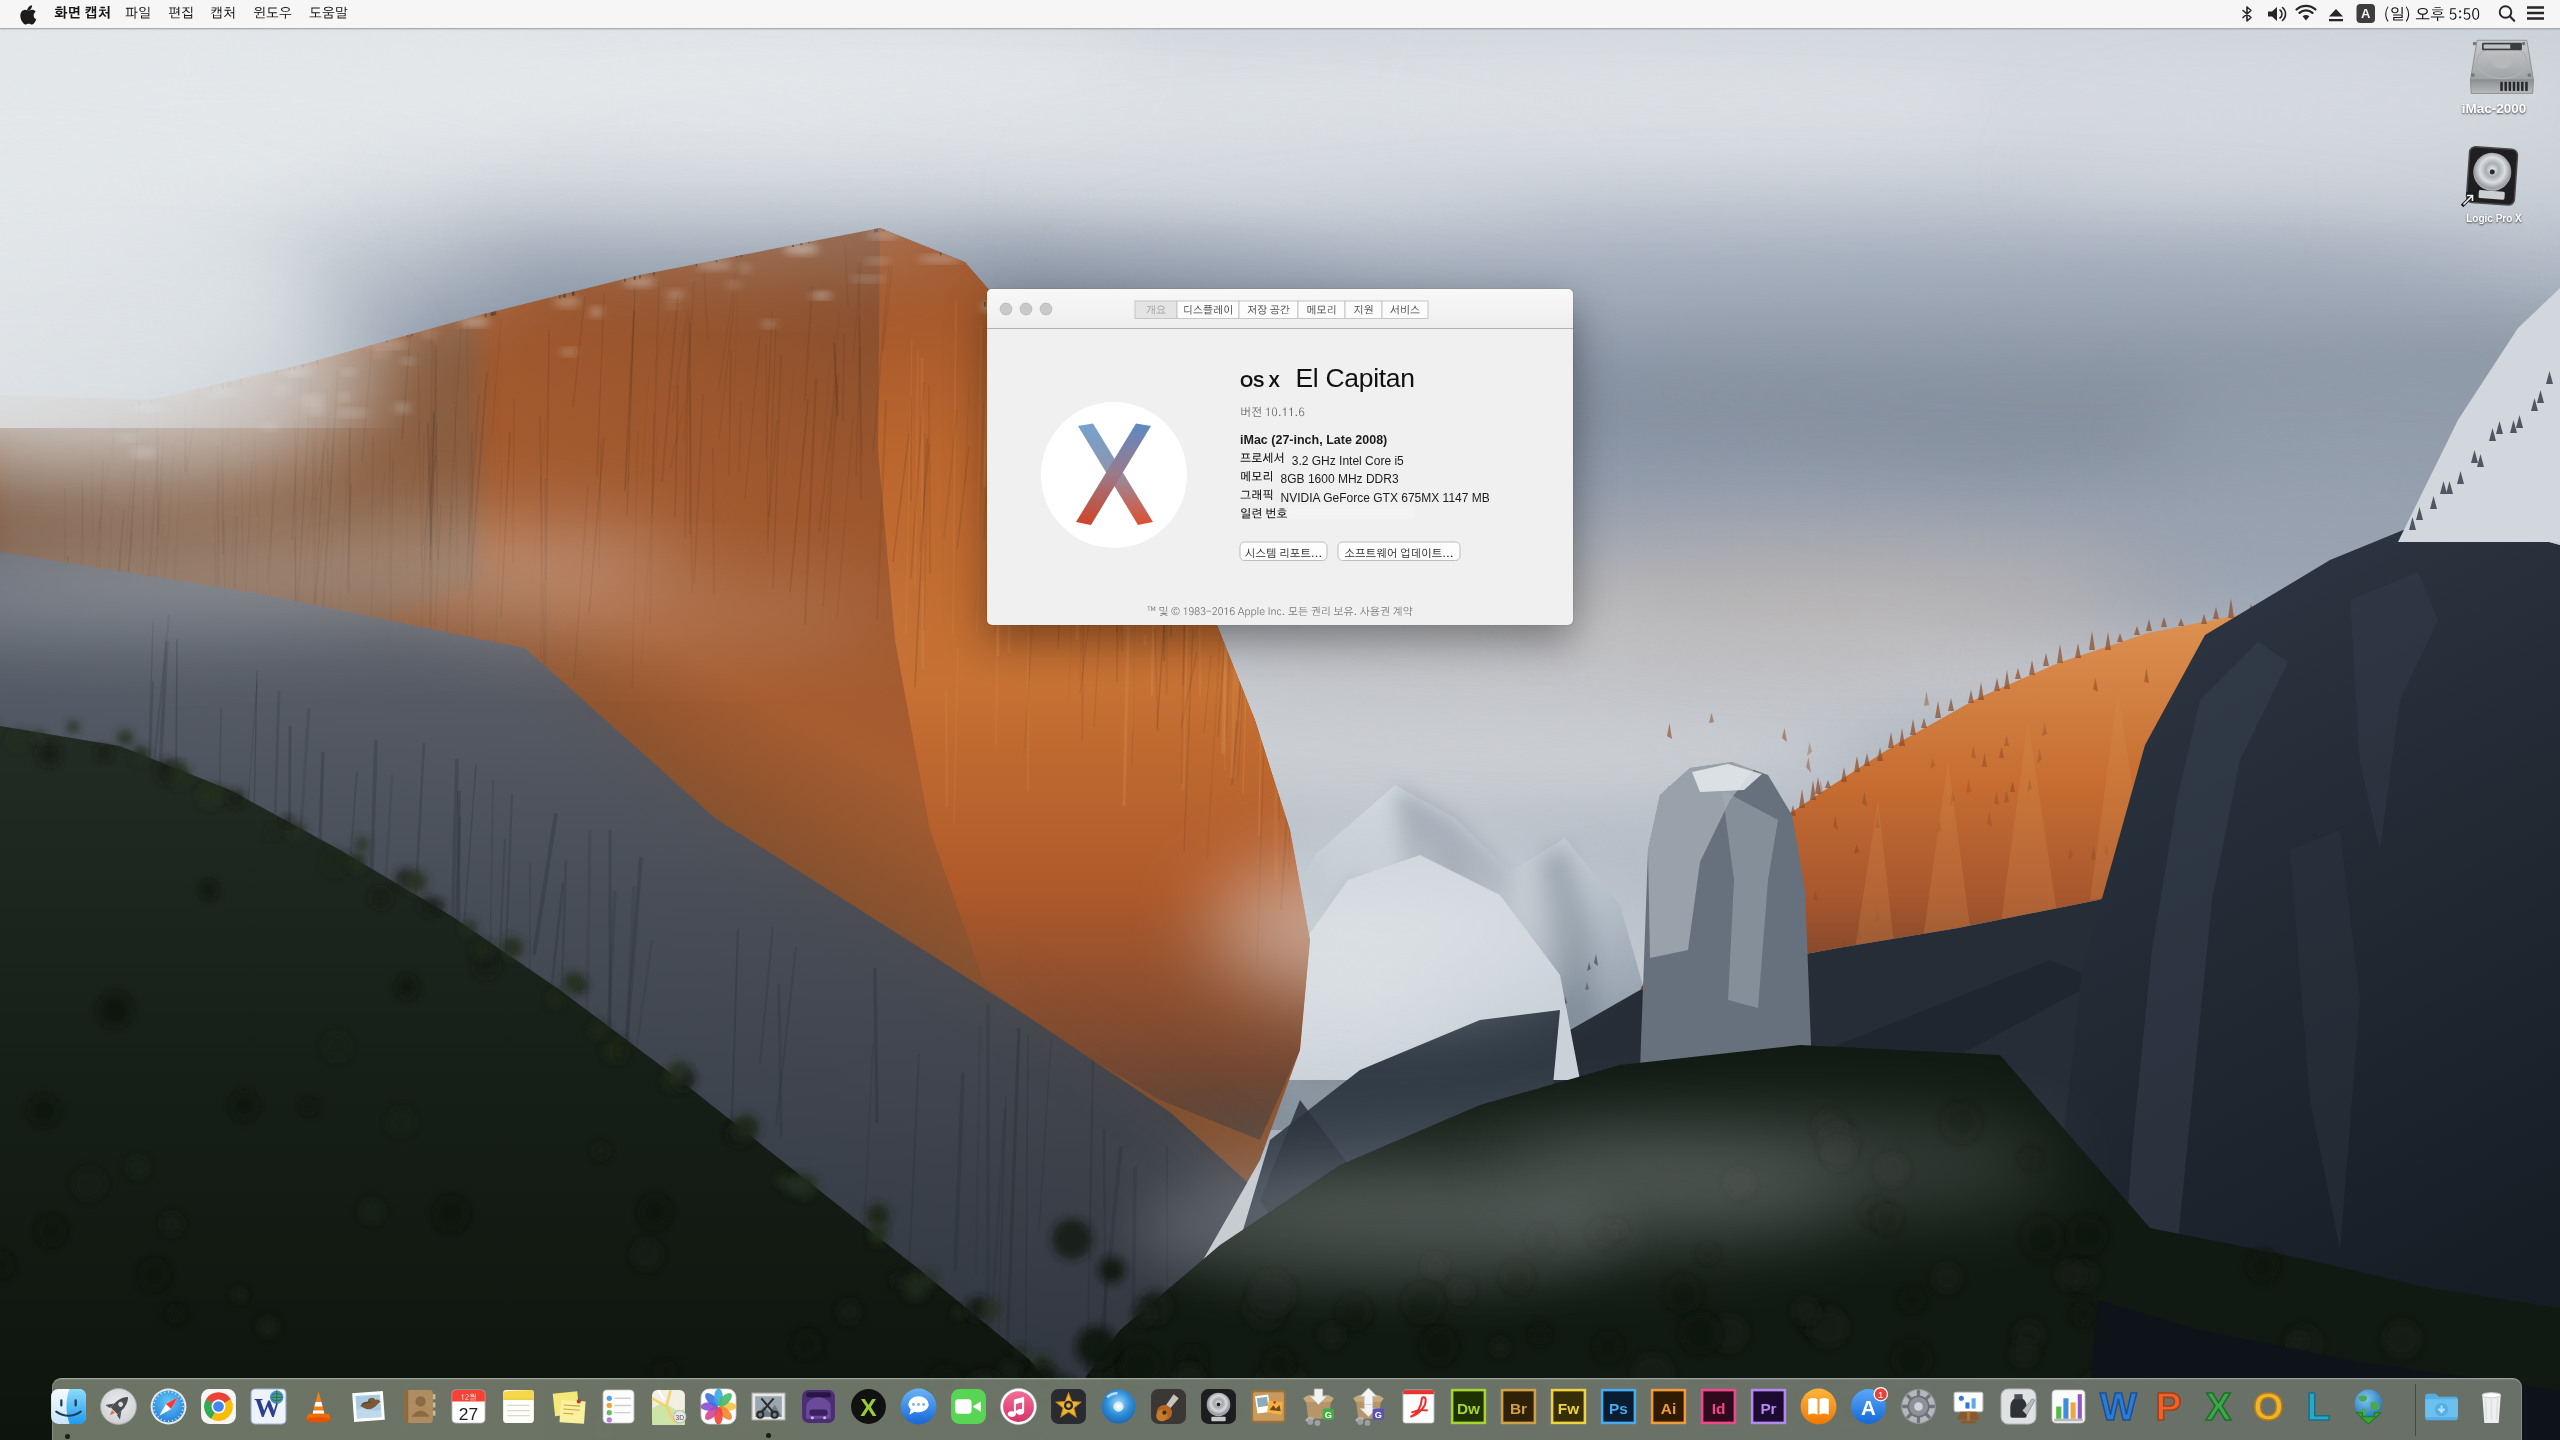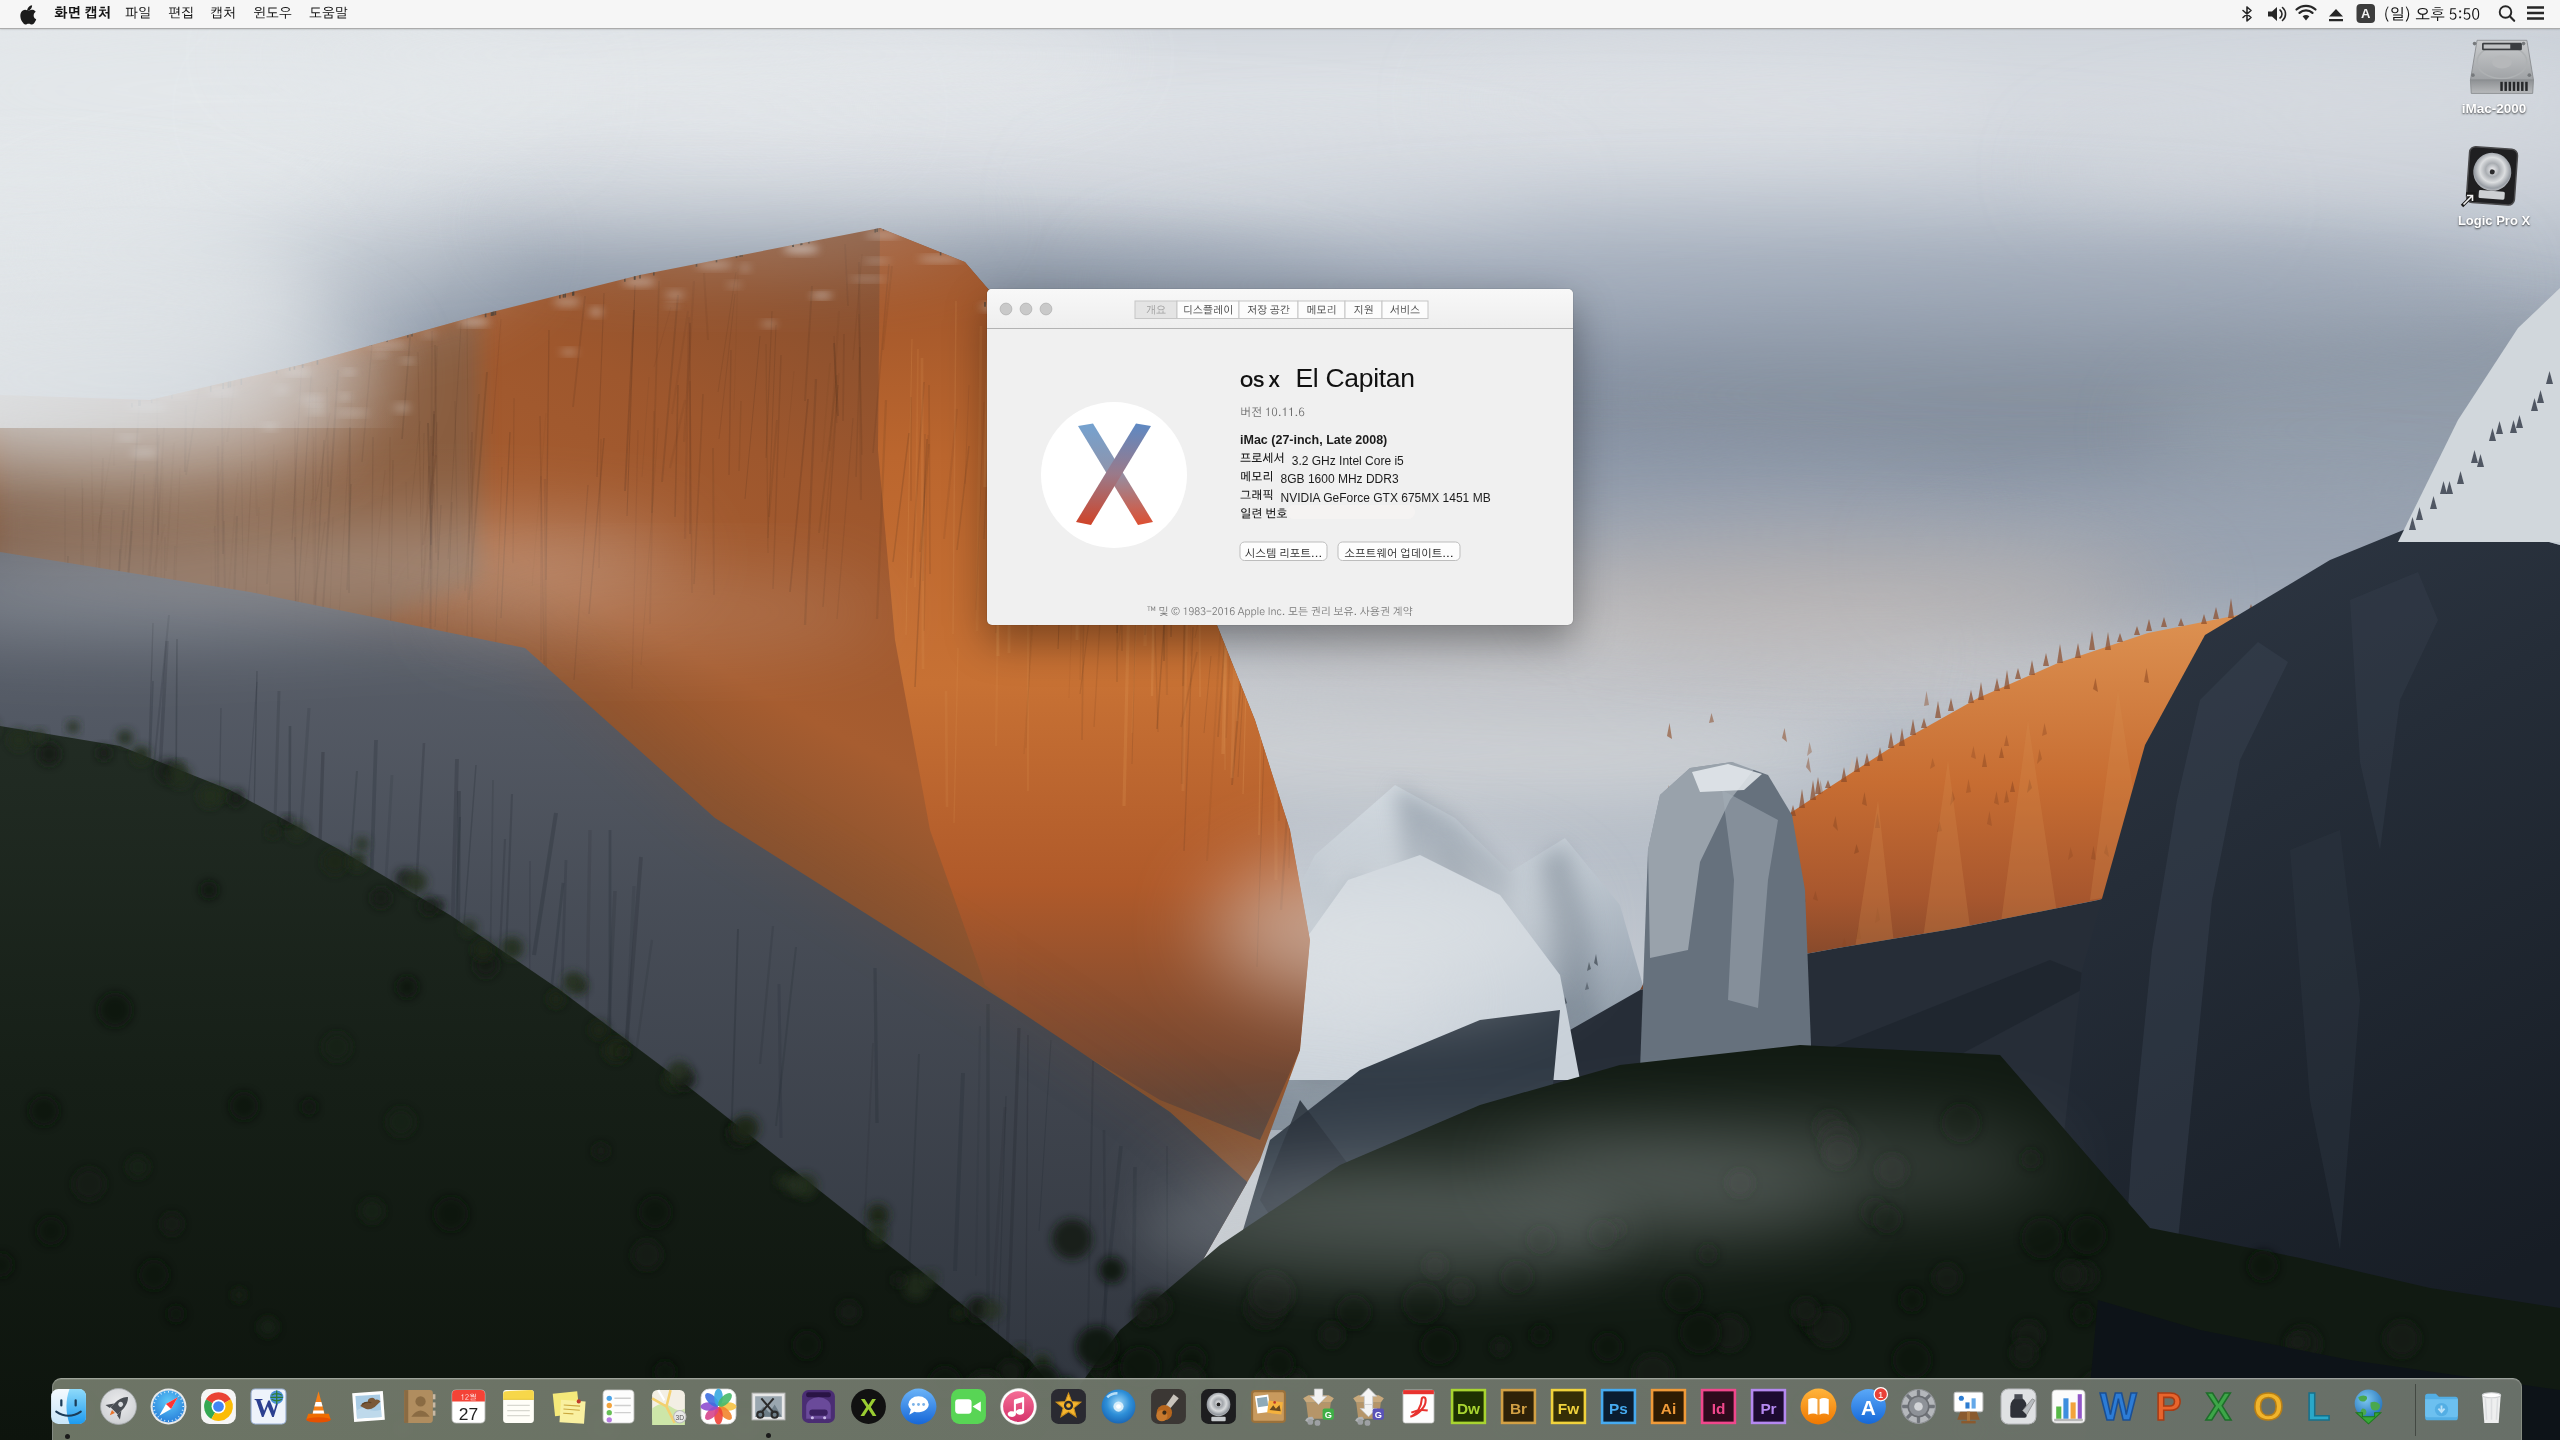--- a/index.html
+++ b/index.html
@@ -1011,21 +1011,21 @@
             <stop offset="0.8" stop-color="#989da4"></stop>
             <stop offset="1" stop-color="#d0d2d5"></stop>
           </radialGradient>
         </defs>
         <circle cx="52" cy="28" r="2.5" fill="#2a2a2c"></circle>
         <rect x="40" y="47" width="26" height="8" rx="1.5" fill="#cdd0d3"></rect>
       </g>
       <path d="M22,62 l12,-12 m0,8 l0,-8 l-8,0" stroke="#1a1a1a" stroke-width="3.4" fill="none"></path>
       <path d="M23.5,60.5 l9,-9 m0,5.5 l0,-5.5 l-5.5,0" stroke="#f0f0f0" stroke-width="1.6" fill="none"></path>
     </svg>
-    <div style="position:absolute;left:2434px;top:213px;text-shadow:0 1px 2px rgba(0,0,0,0.7);color:#fff;font-family:'Liberation Sans';font-weight:bold;font-size:13px;text-align:center;width:120px">Logic Pro X</div>
+    <div style="position:absolute;left:2434px;top:213px;text-shadow:0 1px 2px rgba(0,0,0,0.7);color:#fff;font-family:'Liberation Sans';font-weight:bold;font-size:10px;text-align:center;width:120px">Logic Pro X</div>
 <div style="position:absolute;left:987px;top:289px;width:586px;height:336px;border-radius:5px;background:#f0f0f0;box-shadow:0 16px 42px rgba(0,0,0,0.38), 0 0 1px rgba(0,0,0,0.5)">
       <div style="position:absolute;left:0;top:0;width:586px;height:39px;background:linear-gradient(#f8f8f8,#eeeeee);border-bottom:1px solid #b3b3b3;border-radius:5px 5px 0 0"></div>
       <svg width="586" height="336" viewBox="0 0 586 336" style="position:absolute;left:0;top:0" xmlns="http://www.w3.org/2000/svg">
         <circle cx="19" cy="20" r="5.9" fill="#c9c9c9" stroke="#b2b2b2" stroke-width="0.8"></circle>
         <circle cx="39" cy="20" r="5.9" fill="#c9c9c9" stroke="#b2b2b2" stroke-width="0.8"></circle>
         <circle cx="59" cy="20" r="5.9" fill="#c9c9c9" stroke="#b2b2b2" stroke-width="0.8"></circle>
         <g>
           <rect x="148" y="12" width="42" height="17.5" fill="#e4e4e4" stroke="#c6c6c6" stroke-width="1"></rect>
           <path d="M159.6 23.5Q161.1 22.3 161.9 20.8Q162.7 19.2 162.7 17.7H160.0V17.0H163.6Q163.6 21.2 160.2 24.0ZM164.8 25.0V16.3H165.5V20.0H167.0V16.1H167.7V25.4H167.0V20.8H165.5V25.0ZM170.5 18.9Q170.5 17.8 171.5 17.2Q172.5 16.6 174.0 16.6Q175.0 16.6 175.8 16.9Q176.6 17.1 177.1 17.7Q177.6 18.2 177.6 18.9Q177.6 20.0 176.6 20.6Q175.6 21.2 174.0 21.2Q172.5 21.2 171.5 20.6Q170.5 19.9 170.5 18.9ZM171.3 18.9Q171.3 19.6 172.1 20.1Q172.9 20.5 174.0 20.5Q175.2 20.5 176.0 20.1Q176.7 19.6 176.7 18.9Q176.7 18.2 176.0 17.7Q175.2 17.3 174.0 17.3Q173.0 17.3 172.2 17.7Q171.3 18.2 171.3 18.9ZM169.4 24.4V23.7H171.7V21.6H172.4V23.7H175.6V21.6H176.4V23.7H178.6V24.4Z" fill="#9e9e9e"></path>
           <rect x="190" y="12" width="62" height="17.5" fill="#fcfcfc" stroke="#c6c6c6" stroke-width="1"></rect>
@@ -1065,21 +1065,21 @@
         </defs>
         <g>
           <path d="M91,137 L106,134.5 L166,233 L151,236 Z" fill="url(#xg1)"></path>
           <path d="M149,134.5 L164,137 L104,236 L89,233 Z" fill="url(#xg2)"></path>
         </g>
       </svg>
       <div style="position:absolute;left:253px;top:74px;white-space:nowrap;font-family:'Liberation Sans';letter-spacing:-0.3px"><span style="font-size:17px;font-weight:bold;color:#111">OS X</span><span style="font-size:26.5px;color:#111;margin-left:16px">El Capitan</span></div>
       <div style="position:absolute;left:253px;top:141px;white-space:nowrap;"><b style="font-size:12.5px;color:#1c1c1c">iMac (27-inch, Late 2008)</b></div>
       <div style="position:absolute;left:304.7421875px;top:161.5px;white-space:nowrap;text-align:right;"><span style="font-size:12px;color:#1c1c1c">3.2 GHz Intel Core i5</span></div>
       <div style="position:absolute;left:293.556640625px;top:180px;white-space:nowrap;"><span style="font-size:12px;color:#1c1c1c">8GB 1600 MHz DDR3</span></div>
-      <div style="position:absolute;left:293.556640625px;top:198.5px;white-space:nowrap;"><span style="font-size:12px;color:#1c1c1c">NVIDIA GeForce GTX 675MX 1451 MB</span></div>
+      <div style="position:absolute;left:293.556640625px;top:198.5px;white-space:nowrap;"><span style="font-size:12px;color:#1c1c1c">NVIDIA GeForce GTX 675MX 1147 MB</span></div>
       <svg width="586" height="336" viewBox="0 0 586 336" style="position:absolute;left:0;top:0" xmlns="http://www.w3.org/2000/svg">
         <path d="M254.4 126.0V118.5H255.2V121.4H258.3V118.5H259.2V126.0ZM255.2 125.2H258.3V122.1H255.2ZM258.8 122.5V121.6H261.7V117.8H262.5V128.0H261.7V122.5ZM264.8 123.7Q265.2 123.5 265.7 123.2Q266.2 122.9 266.7 122.4Q267.2 122.0 267.5 121.4Q267.8 120.8 267.8 120.2V119.2H265.4V118.4H271.1V119.2H268.7V120.1Q268.7 120.7 269.0 121.2Q269.3 121.7 269.8 122.2Q270.2 122.6 270.6 122.9Q271.0 123.2 271.5 123.4L271.0 124.0Q270.2 123.6 269.4 122.9Q268.6 122.2 268.3 121.6Q267.9 122.3 267.1 123.1Q266.2 123.8 265.3 124.2ZM270.6 121.4V120.6H272.8V117.8H273.6V125.3H272.8V121.4ZM266.8 127.7V124.6H267.7V126.9H274.0V127.7ZM279.1 120.6V119.9H279.4Q280.4 119.9 280.7 119.6Q281.1 119.3 281.1 118.7V118.5H281.8V127.1H280.9V120.6ZM285.8 122.8Q285.8 124.5 286.2 125.5Q286.6 126.5 287.5 126.5Q288.0 126.5 288.3 126.2Q288.7 125.9 288.8 125.3Q289.0 124.8 289.1 124.2Q289.2 123.6 289.2 122.8Q289.2 121.1 288.8 120.1Q288.4 119.1 287.5 119.1Q286.6 119.1 286.2 120.1Q285.8 121.1 285.8 122.8ZM284.9 122.8Q284.9 120.5 285.6 119.4Q286.4 118.4 287.5 118.4Q288.7 118.4 289.4 119.5Q290.1 120.7 290.1 122.8Q290.1 124.1 289.9 125.0Q289.6 126.0 289.0 126.6Q288.4 127.2 287.5 127.2Q286.4 127.2 285.6 126.1Q284.9 125.0 284.9 122.8ZM292.0 127.0V125.7H293.4V127.0ZM295.8 120.6V119.9H296.1Q297.1 119.9 297.5 119.6Q297.8 119.3 297.8 118.7V118.5H298.6V127.1H297.6V120.6ZM302.2 120.6V119.9H302.5Q303.5 119.9 303.8 119.6Q304.2 119.3 304.2 118.7V118.5H305.0V127.1H304.0V120.6ZM308.7 127.0V125.7H310.1V127.0ZM312.9 124.4Q312.9 125.3 313.4 125.9Q313.9 126.5 314.7 126.5Q315.4 126.5 315.9 125.9Q316.4 125.3 316.4 124.4Q316.4 123.4 315.9 122.9Q315.4 122.3 314.6 122.3Q313.9 122.3 313.4 122.9Q312.9 123.5 312.9 124.4ZM312.0 123.2Q312.0 122.5 312.1 121.8Q312.2 121.2 312.4 120.5Q312.6 119.9 312.9 119.4Q313.3 119.0 313.8 118.7Q314.3 118.4 314.9 118.4Q316.4 118.4 317.2 119.9L316.5 120.1Q315.9 119.1 314.9 119.1Q314.5 119.1 314.1 119.4Q313.7 119.6 313.5 120.1Q313.3 120.5 313.2 120.9Q313.0 121.3 313.0 121.8Q312.9 122.3 312.9 122.8Q313.1 122.3 313.6 121.9Q314.1 121.5 314.8 121.5Q315.9 121.5 316.6 122.4Q317.3 123.2 317.3 124.4Q317.3 125.6 316.6 126.4Q315.9 127.2 314.7 127.2Q313.5 127.2 312.7 126.3Q312.0 125.4 312.0 123.2Z" fill="#6e6e6e"></path>
         <path d="M253.5 172.8V171.8H263.6V172.8ZM254.3 169.6V168.7H256.0V165.4H254.6V164.5H262.6V165.4H261.2V168.7H262.8V169.6ZM257.0 168.7H260.2V165.4H257.0ZM264.7 173.0V172.1H269.3V169.9H270.4V172.1H274.8V173.0ZM266.2 170.3V166.8H272.3V165.2H266.1V164.3H273.4V167.7H267.2V169.4H273.6V170.3ZM284.2 174.0V163.6H285.2V174.0ZM280.3 168.4V167.4H282.0V163.9H282.9V173.6H282.0V168.4ZM275.7 171.8Q278.1 169.5 278.1 166.1V164.3H279.2V166.0Q279.2 167.8 279.9 169.2Q280.6 170.7 281.4 171.5L280.6 172.1Q280.1 171.6 279.5 170.6Q278.9 169.6 278.7 168.8Q278.5 169.7 277.8 170.7Q277.2 171.7 276.5 172.4ZM292.5 168.4V167.4H295.1V163.6H296.2V174.0H295.1V168.4ZM286.9 171.9Q287.5 171.5 288.0 170.9Q288.4 170.4 288.9 169.7Q289.4 168.9 289.6 168.0Q289.9 167.0 289.9 165.9V164.2H290.9V165.9Q290.9 166.9 291.2 167.8Q291.4 168.7 291.9 169.4Q292.3 170.1 292.7 170.7Q293.2 171.2 293.7 171.6L292.9 172.2Q292.3 171.8 291.5 170.7Q290.7 169.6 290.4 168.6Q290.2 169.6 289.4 170.7Q288.6 171.8 287.7 172.6Z" fill="#1c1c1c"></path>
         <path d="M261.8 192.5V182.1H262.8V192.5ZM257.9 187.2V186.2H259.7V182.4H260.6V192.1H259.7V187.2ZM254.2 190.3V183.2H258.2V190.3ZM255.2 189.4H257.2V184.0H255.2ZM264.7 191.3V190.4H269.2V187.3H270.3V190.4H274.8V191.3ZM266.2 187.9V182.9H273.3V187.9ZM267.3 187.0H272.3V183.8H267.3ZM284.0 192.5V182.1H285.0V192.5ZM276.8 190.5V186.3H280.8V183.9H276.8V183.0H281.8V187.2H277.8V189.6H278.1Q280.5 189.6 283.1 189.3V190.2Q280.3 190.5 277.2 190.5Z" fill="#1c1c1c"></path>
         <path d="M253.5 209.6V208.7H263.6V209.6ZM254.9 202.7V201.7H262.2Q262.2 204.9 261.6 207.7H260.5Q260.8 206.4 261.0 205.0Q261.2 203.6 261.2 202.7ZM270.6 210.6V200.9H271.6V204.8H273.0V200.6H274.0V211.0H273.0V205.8H271.6V210.6ZM265.4 209.0V204.9H268.4V202.5H265.4V201.6H269.4V205.7H266.4V208.2H266.7Q268.2 208.2 270.0 207.9V208.8Q267.9 209.0 265.8 209.0ZM277.8 208.5V207.6H285.1V211.1H284.1V208.5ZM284.1 207.0V200.6H285.1V207.0ZM276.3 206.2V205.4H277.7V202.1H276.5V201.3H283.0V202.1H281.7V205.3Q282.3 205.3 283.2 205.2V206.0Q281.3 206.2 278.6 206.2ZM278.7 205.4 279.0 205.4Q279.8 205.4 280.7 205.4V202.1H278.7Z" fill="#1c1c1c"></path>
         <path d="M255.5 229.4V226.6H261.8V225.6H255.5V224.7H262.8V227.4H256.6V228.5H263.1V229.4ZM261.7 224.3V219.1H262.8V224.3ZM254.1 221.6Q254.1 220.5 254.9 219.9Q255.7 219.3 256.9 219.3Q258.1 219.3 258.9 219.9Q259.7 220.5 259.7 221.6Q259.7 222.6 258.9 223.2Q258.1 223.8 256.9 223.8Q255.7 223.8 254.9 223.2Q254.1 222.6 254.1 221.6ZM255.2 221.6Q255.2 222.2 255.7 222.6Q256.2 223.0 256.9 223.0Q257.6 223.0 258.1 222.6Q258.6 222.2 258.6 221.6Q258.6 220.9 258.1 220.5Q257.6 220.1 256.9 220.1Q256.2 220.1 255.7 220.5Q255.2 221.0 255.2 221.6ZM266.9 229.3V226.4H268.0V228.4H274.3V229.3ZM270.9 224.4V223.6H272.9V221.8H270.9V220.9H272.9V219.1H273.9V227.0H272.9V224.4ZM265.6 225.6V222.2H269.4V220.6H265.6V219.7H270.4V223.1H266.6V224.8H267.0Q269.1 224.8 271.2 224.6V225.4Q268.7 225.6 266.1 225.6ZM280.9 229.2V226.2H282.0V228.3H288.2V229.2ZM284.2 222.9V221.9H286.9V219.1H287.9V226.8H286.9V222.9ZM279.5 225.3V219.6H280.5V221.5H283.6V219.6H284.6V225.3ZM280.5 224.4H283.6V222.4H280.5ZM289.8 228.6V227.7H294.4V225.9H295.5V227.7H300.0V228.6ZM292.5 220.4V219.5H297.4V220.4ZM290.6 222.2V221.4H299.3V222.2ZM291.3 224.6Q291.3 223.8 292.3 223.4Q293.3 223.0 295.0 223.0Q296.5 223.0 297.6 223.4Q298.6 223.8 298.6 224.6Q298.6 225.5 297.6 225.9Q296.6 226.3 295.0 226.3Q293.3 226.3 292.3 225.9Q291.3 225.5 291.3 224.6ZM292.5 224.6Q292.5 225.5 295.0 225.5Q297.4 225.5 297.4 224.6Q297.4 223.8 295.0 223.8Q292.5 223.8 292.5 224.6Z" fill="#1c1c1c"></path>
         <rect x="300" y="216" width="128" height="14" rx="7" fill="#f6f4f2" opacity="0.8"></rect>
         <rect x="253" y="253" width="87" height="18.5" rx="4.5" fill="#fdfdfd" stroke="#bdbdbd" stroke-width="1"></rect>
         <path d="M258.2 266.9Q258.8 266.5 259.3 266.0Q259.8 265.4 260.2 264.7Q260.7 264.0 260.9 263.1Q261.2 262.2 261.2 261.3V259.7H262.0V261.3Q262.0 262.0 262.2 262.8Q262.4 263.5 262.7 264.1Q263.0 264.7 263.4 265.2Q263.8 265.7 264.1 266.0Q264.5 266.3 264.8 266.6L264.2 267.2Q263.6 266.7 262.8 265.6Q262.0 264.6 261.6 263.5Q261.4 264.6 260.5 265.7Q259.7 266.8 258.9 267.5ZM265.9 269.0V259.2H266.7V269.0ZM269.4 264.3Q270.0 264.1 270.6 263.7Q271.3 263.2 271.9 262.7Q272.5 262.2 272.8 261.5Q273.2 260.9 273.2 260.3V259.8H274.0V260.3Q274.0 260.9 274.4 261.5Q274.8 262.2 275.4 262.7Q276.0 263.2 276.6 263.7Q277.3 264.1 277.9 264.3L277.4 264.9Q276.3 264.5 275.2 263.6Q274.1 262.6 273.6 261.7Q273.2 262.6 272.1 263.5Q271.0 264.4 269.9 264.9ZM268.8 267.7V267.0H278.4V267.7ZM280.2 264.6V259.8H284.2V260.4H281.0V261.8H283.8V262.5H281.0V263.9H281.2Q283.1 263.9 284.9 263.7V264.4Q282.9 264.6 280.6 264.6ZM287.4 265.3V259.2H288.2V265.3ZM284.3 262.5V261.8H285.5V259.3H286.2V265.1H285.5V262.5ZM281.3 268.8V265.8H288.2V268.8ZM282.2 268.1H287.3V266.5H282.2ZM293.6 267.1V263.2H297.4V260.8H293.5V260.1H298.2V263.9H294.4V266.4H294.7Q296.9 266.4 299.5 266.1V266.7Q296.8 267.1 293.9 267.1ZM300.4 269.0V259.2H301.2V269.0ZM304.1 264.7V263.9H305.7V260.7H304.3V259.9H311.8V260.6H310.4V263.9H312.0V264.7ZM306.5 263.9H309.6V260.7H306.5ZM303.2 267.8V267.1H307.6V264.1H308.4V267.1H312.8V267.8ZM315.2 265.3V260.0H322.1V260.7H316.1V262.3H322.0V263.0H316.1V264.6H322.2V265.3ZM313.8 267.9V267.2H323.4V267.9ZM325.1 268.0V266.7H326.4V268.0ZM328.9 268.0V266.7H330.2V268.0ZM332.7 268.0V266.7H334.0V268.0Z" fill="#2a2a2a"></path>
         <rect x="351" y="253" width="122" height="18.5" rx="4.5" fill="#fdfdfd" stroke="#bdbdbd" stroke-width="1"></rect>

